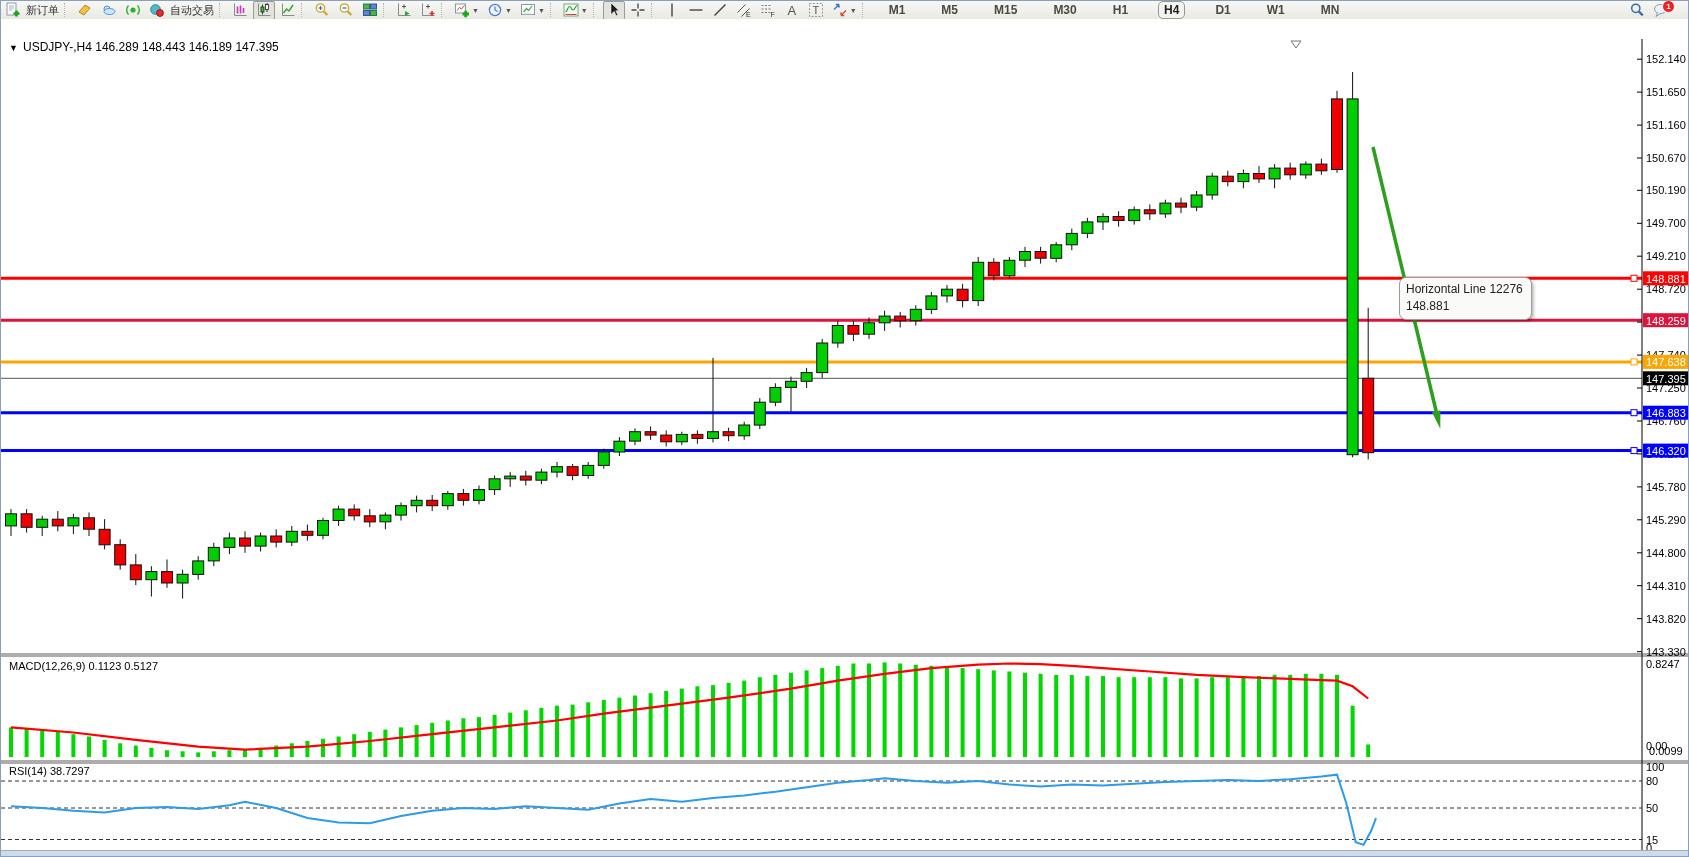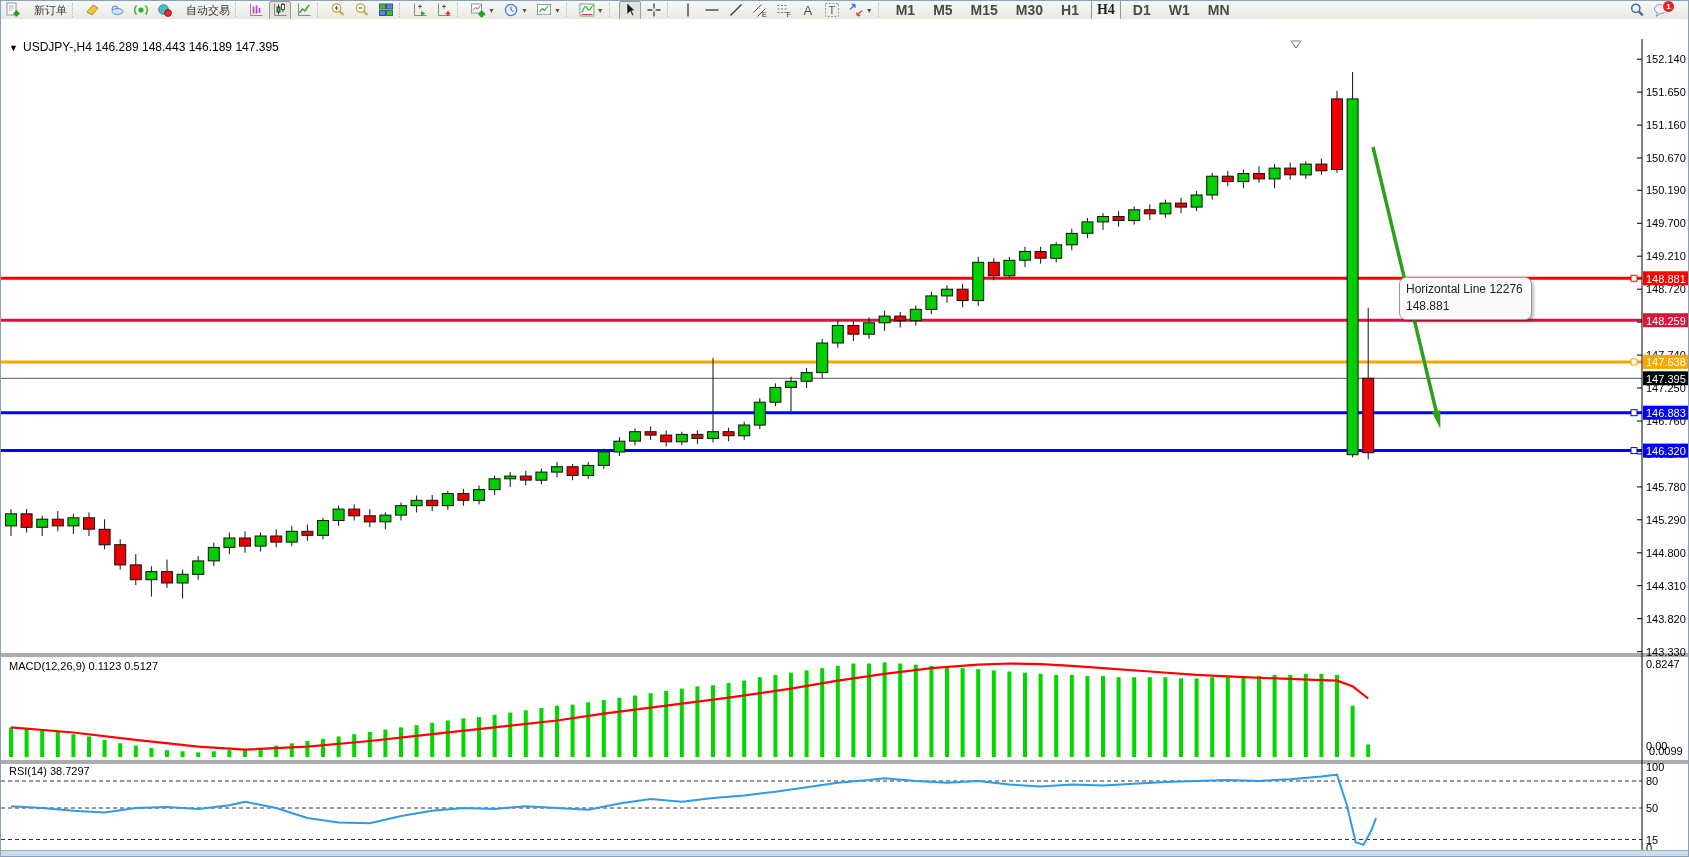--- a/index.html
+++ b/index.html
@@ -4,24 +4,24 @@
 <style>
   html,body{margin:0;padding:0;background:#cfdaeb;font-family:"Liberation Sans",sans-serif;}
   #app{position:relative;width:1689px;height:857px;background:#fff;overflow:hidden;border:1px solid #8aa0b8;box-sizing:border-box;}
   
   #toolbar{position:absolute;left:0;top:0;width:1689px;height:18px;background:linear-gradient(#f7f7f4,#e9e9e4);
            border-bottom:1px solid #a9a9a2;display:flex;align-items:center;font-size:11px;color:#333;}
   .tb-sep{width:7px;height:14px;margin:0 1px;border-left:1px dotted #b5b5ae;}
   .tb-btn{display:flex;align-items:center;height:17px;padding:0 2px;margin:0 1px;border:1px solid transparent;cursor:pointer;}
   .tb-btn.active{background:#e3e3de;border:1px solid #9c9c94;border-radius:2px;}
   .tb-btn svg{width:16px;height:16px;display:block;}
-  .tb-btn .lbl{margin-left:13px;white-space:nowrap;}
+  .tb-btn .lbl{margin-left:5px;white-space:nowrap;}
   .tb-btn .dd{font-size:7px;color:#555;margin-left:2px;}
-  .tf-btn{font-size:14px;font-weight:bold;color:#4a4a45;padding:1px 5px;margin:3px;border:1px solid transparent;cursor:pointer;}
-  .tf-btn.active{background:#f3f3ef;border:1px solid #98988f;border-radius:0;color:#222;font-family:Liberation Serif, serif;}
+  .tf-btn{font-size:12px;font-weight:bold;color:#4a4a45;padding:1px 5px;margin:12px;border:1px solid transparent;cursor:pointer;}
+  .tf-btn.active{background:#f3f3ef;border:1px solid #98988f;border-radius:5px;color:#222;}
   #tb-right{margin-left:auto;display:flex;align-items:center;padding-right:4px;}
   .badge{position:relative;left:-7px;top:-4px;background:#e22;color:#fff;border-radius:50%;width:11px;height:11px;
          font-size:8px;font-weight:bold;display:flex;align-items:center;justify-content:center;border:1px solid #fff;}
   
   #chartwrap{position:absolute;left:0;top:18px;width:1689px;height:831px;background:#fff;}
   #chartsvg{position:absolute;left:0;top:0;}
   #tooltip{position:absolute;background:#fafaf8;border:1px solid #9a9a9a;border-radius:2px;box-shadow:2px 2px 3px rgba(0,0,0,.25);
            padding:3px 8px 4px 6px;font-size:12px;color:#222;line-height:17px;white-space:nowrap;}
   #statusstrip{position:absolute;left:0;top:849px;width:1689px;height:8px;background:#cfdaeb;border-top:1px solid #9eb0c8;}
   text{font-family:"Liberation Sans",sans-serif;}

